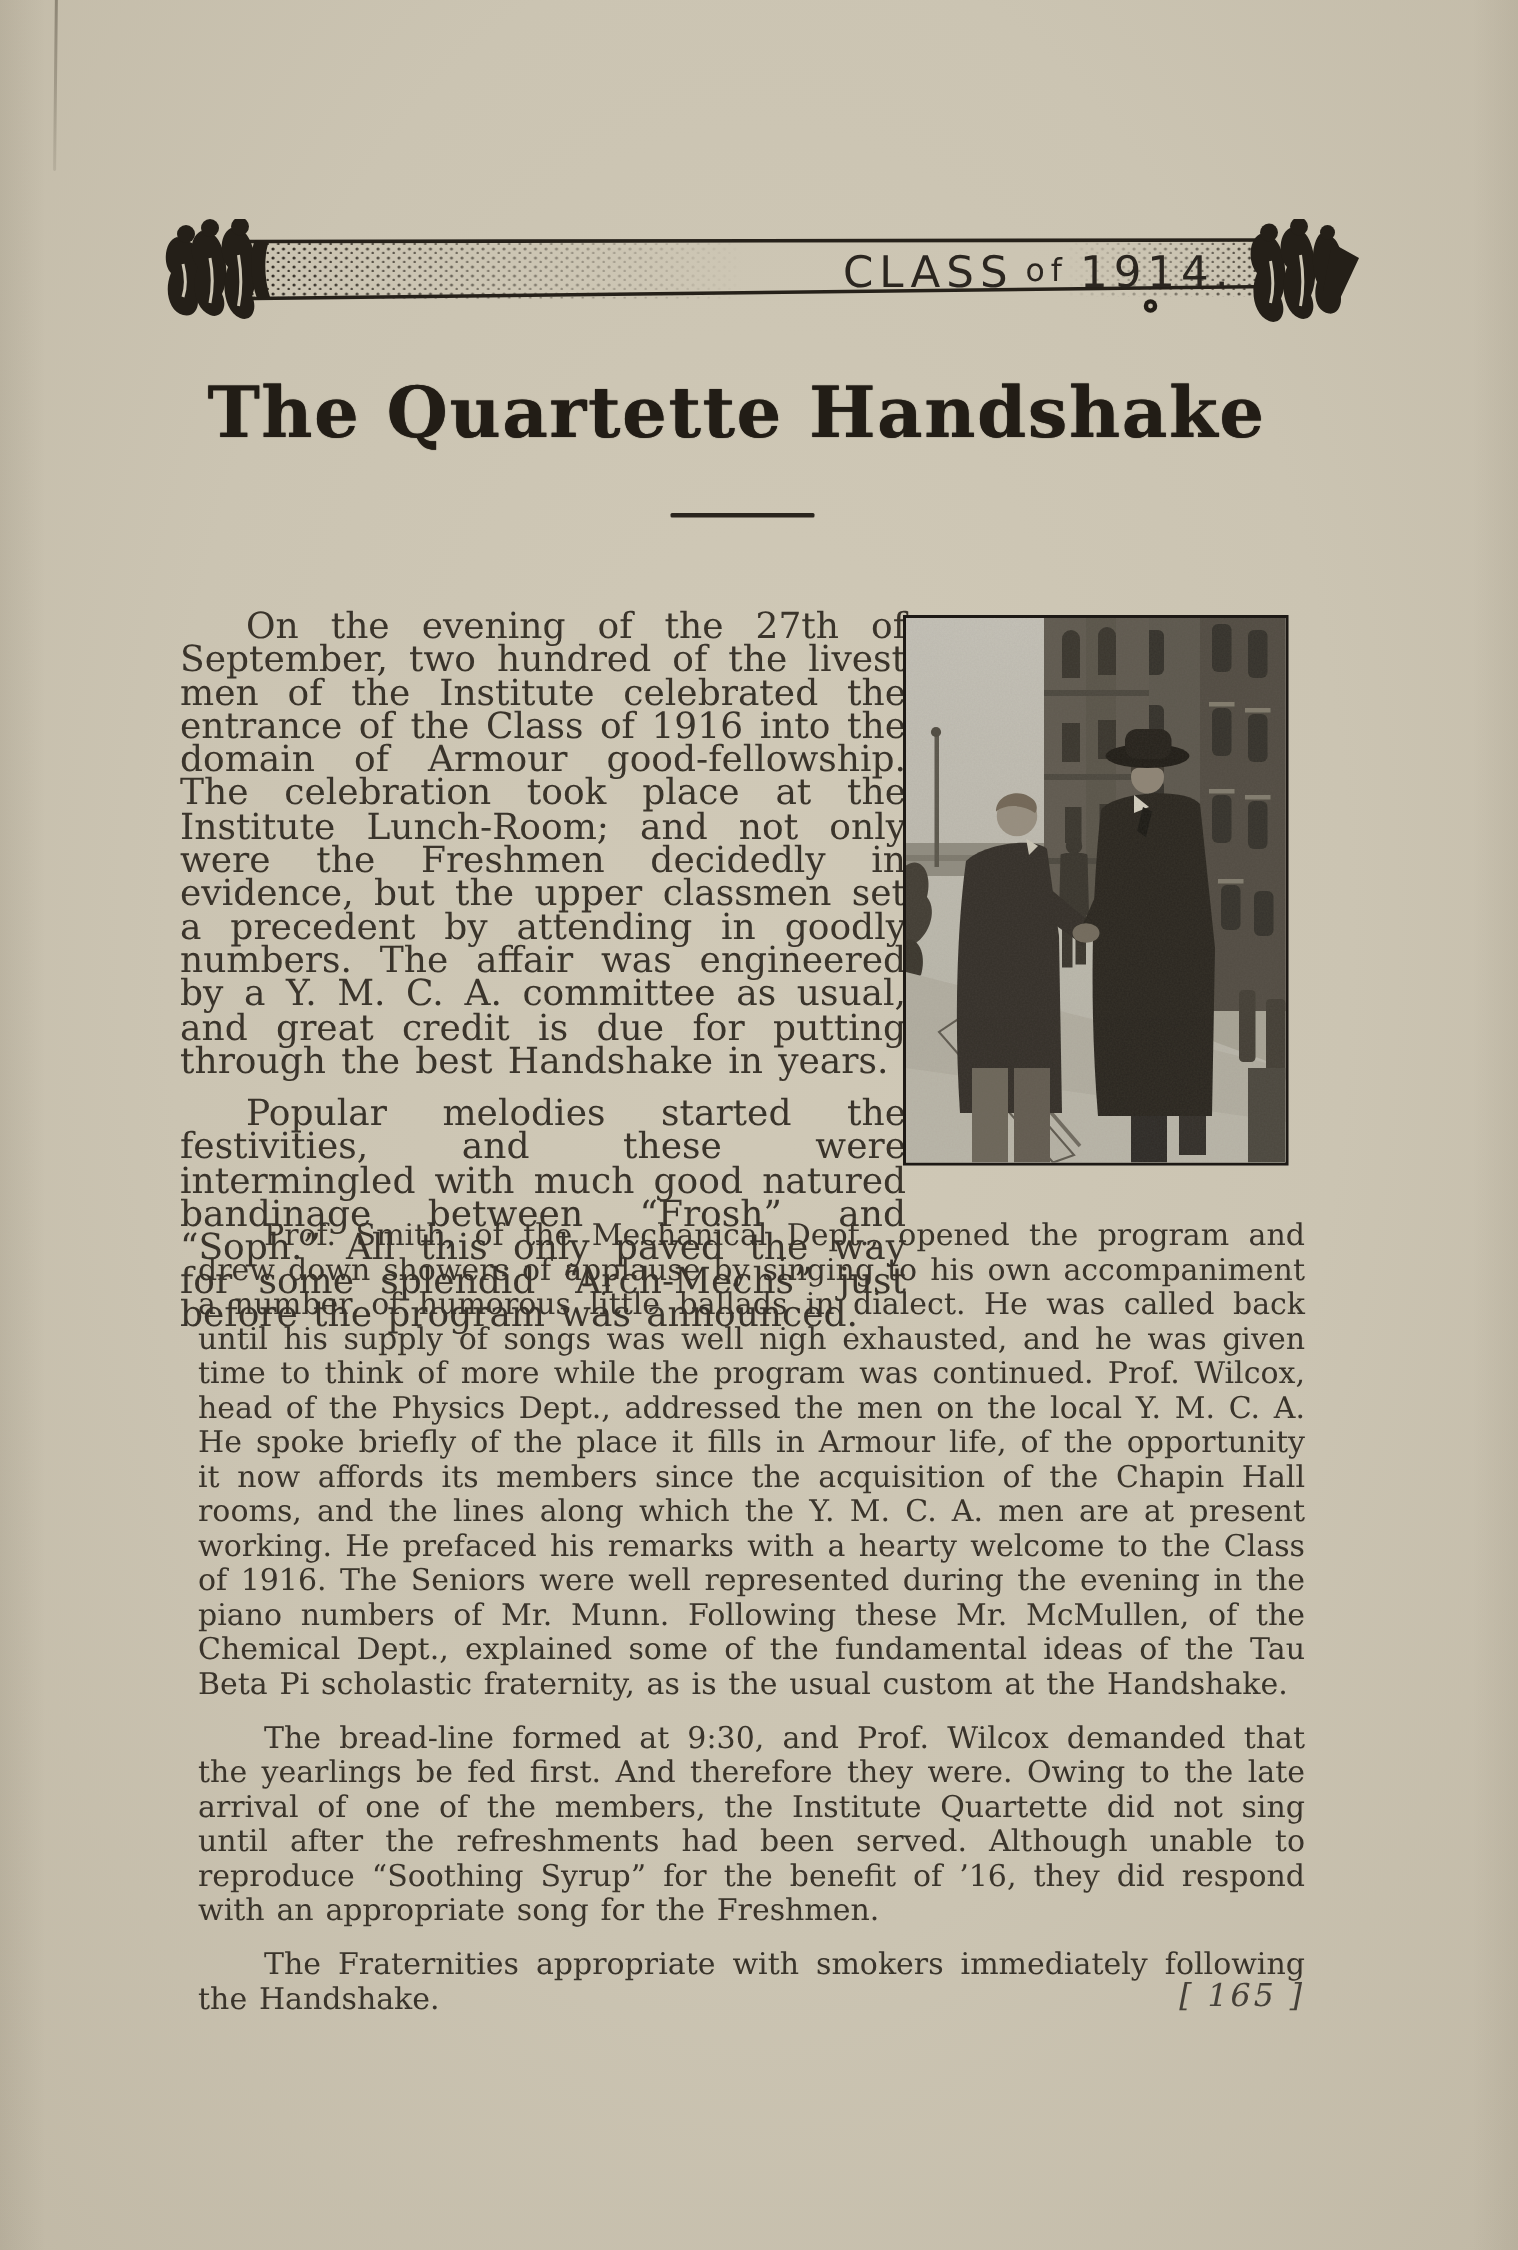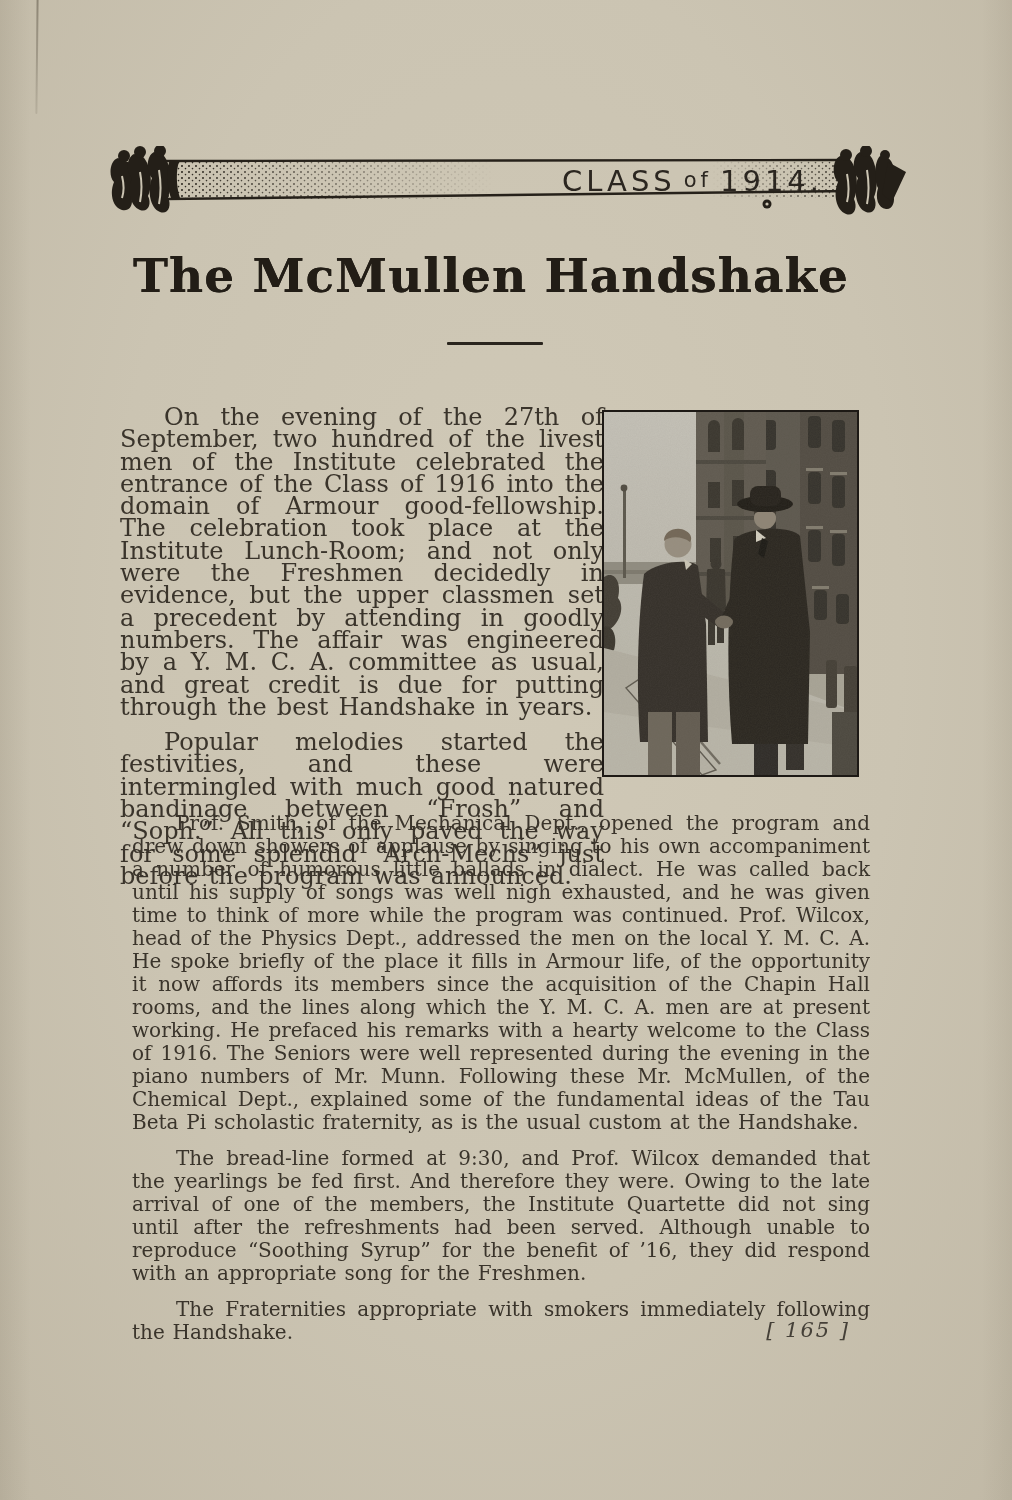--- a/index.html
+++ b/index.html
@@ -55,21 +55,21 @@
     color:#3a342b;
   }
   .photo-frame{
     position:absolute;left:602px;top:410px;width:257px;height:367px;
     border:2px solid #1d1915;
     box-sizing:border-box;
     background:#bdb9ae;
   }
   .photo-frame svg{display:block;}
   .page-number{
-    position:absolute;left:112px;top:1318px;width:738px;
+    position:absolute;left:132px;top:1318px;width:738px;
     text-align:right;
     font-size:21px;font-style:italic;
     letter-spacing:2px;
     color:#454038;
   }
 </style>
 </head>
 <body>
 
 <div class="page">
@@ -133,21 +133,21 @@
         <path d="M737,28 C739,38 739,48 737,56" stroke="#cbc4b2" stroke-width="2" fill="none"></path>
         <path d="M757,24 C759,36 759,48 757,58" stroke="#cbc4b2" stroke-width="2" fill="none"></path>
       </g>
 
       <text class="banner-text" x="452" y="45" font-size="29"><tspan>CLASS</tspan><tspan dx="8" dy="-4" font-size="21">of</tspan><tspan dx="8" dy="4">1914.</tspan></text>
       <circle cx="657" cy="58" r="4.5" fill="#241f18"></circle>
       <circle cx="657" cy="58" r="1.6" fill="#cbc4b2"></circle>
     </svg>
   </div>
 
-  <div class="page-title">The McMullen Handshake</div>
+  <div class="page-title">The Quartette Handshake</div>
   <div class="title-rule"></div>
 
   <div class="col-text">
     <p>On the evening of the 27th of September, two hundred of the livest men of the Institute celebrated the entrance of the Class of 1916 into the domain of Armour good-fellowship. The celebration took place at the Institute Lunch-Room; and not only were the Freshmen decidedly in evidence, but the upper classmen set a precedent by attending in goodly numbers. The affair was engineered by a Y. M. C. A. committee as usual, and great credit is due for putting through the best Handshake in years.</p>
     <p>Popular melodies started the festivities, and these were intermingled with much good natured bandinage between “Frosh” and “Soph.” All this only paved the way for some splendid “Arch-Mechs” just before the program was announced.</p>
   </div>
 
   <div class="photo-frame">
     <svg width="253" height="363" viewBox="0 0 253 363">
       <defs>

